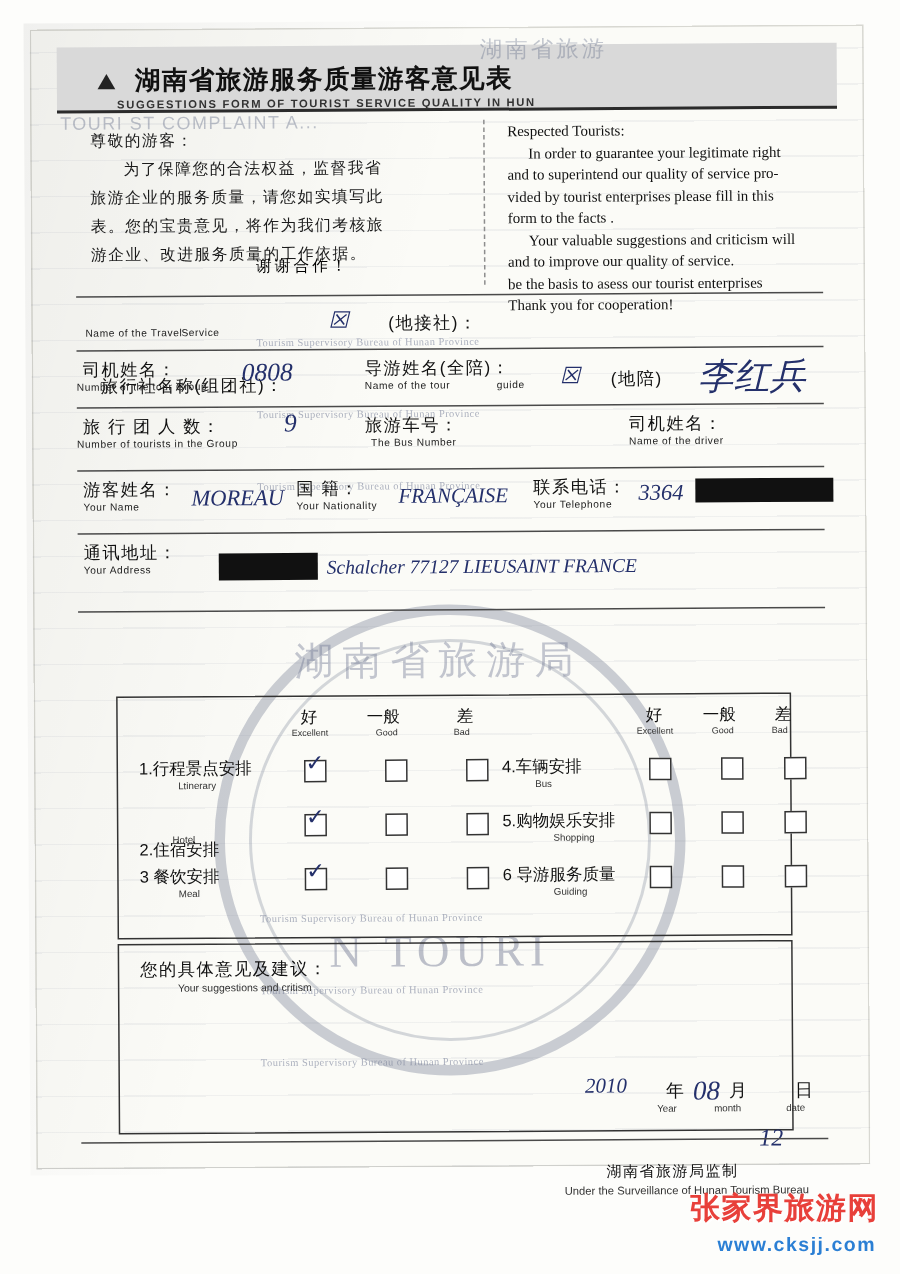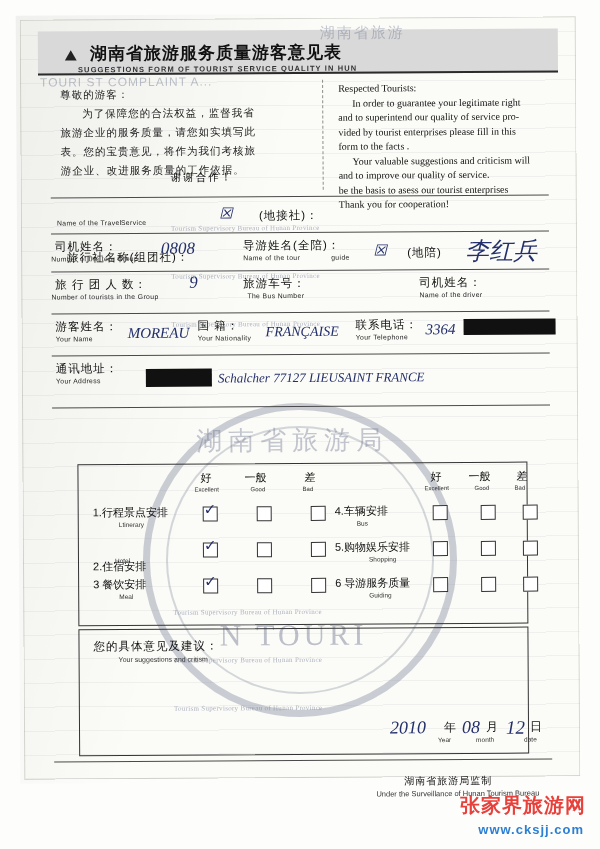--- a/index.html
+++ b/index.html
@@ -318,27 +318,27 @@
     <div class="item-en" style="left:346px;top:574px;">Guiding</div>
     <div class="chk" style="left:410px;top:560px;"></div>
     <div class="chk" style="left:458px;top:560px;"></div>
     <div class="chk" style="left:500px;top:560px;"></div>
 
     <div class="sbox"></div>
     <div class="sbox-cn">您的具体意见及建议：</div>
     <div class="sbox-en">Your suggestions and critism</div>
     <div class="hand" style="left:80px;top:660px;font-size:14px;"></div>
 
-    <div class="hand" style="left:366px;top:700px;font-size:18px;">2010</div>
+    <div class="hand" style="left:366px;top:700px;font-size:14px;">2010</div>
     <div class="date-cn" style="left:420px;top:702px;">年</div>
     <div class="date-en" style="left:414px;top:719px;">Year</div>
     <div class="hand" style="left:438px;top:700px;font-size:18px;">08</div>
     <div class="date-cn" style="left:462px;top:702px;">月</div>
     <div class="date-en" style="left:452px;top:719px;">month</div>
-    <div class="hand" style="left:482px;top:700px;font-size:19px;">12</div>
+    <div class="hand" style="left:482px;top:734px;font-size:16px;">12</div>
     <div class="date-cn" style="left:506px;top:702px;">日</div>
     <div class="date-en" style="left:500px;top:719px;">date</div>
 
     <div class="rule-bottom"></div>
     <div class="footer-cn">湖南省旅游局监制</div>
     <div class="footer-en">Under the Surveillance of Hunan Tourism Bureau</div>
   </div>
 
   <div class="wm1">张家界旅游网</div>
   <div class="wm2">www.cksjj.com</div>

